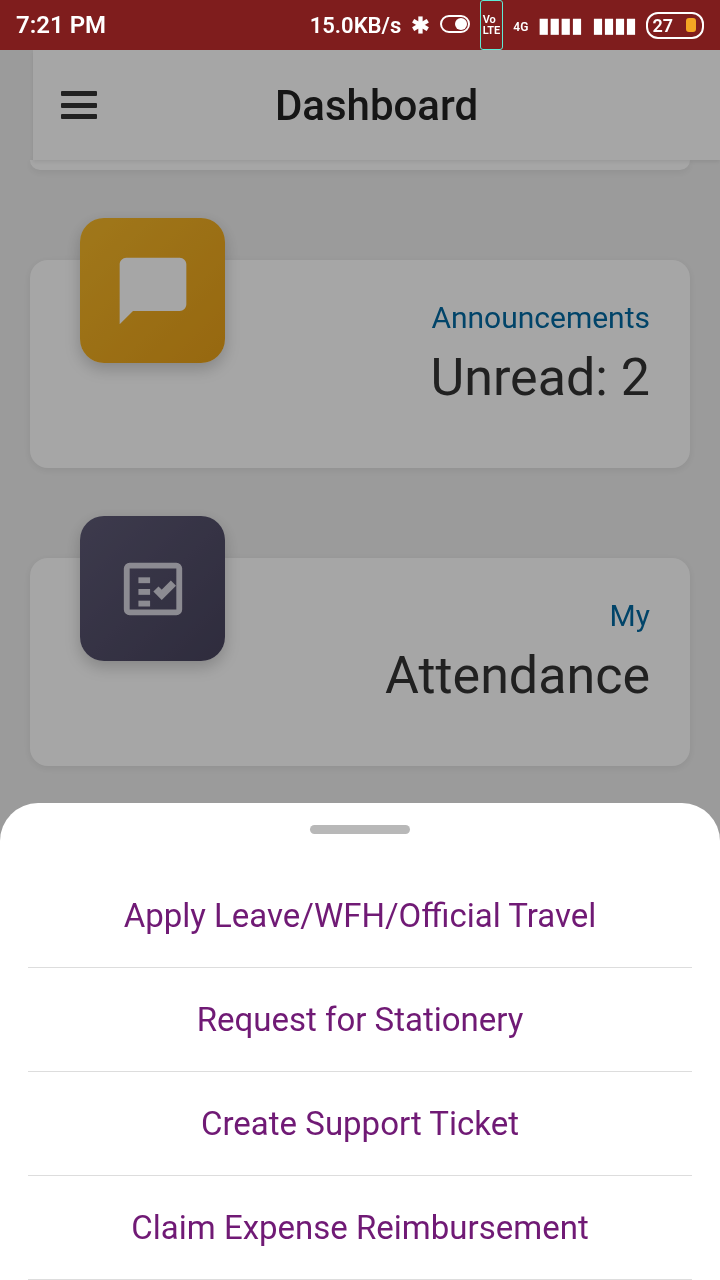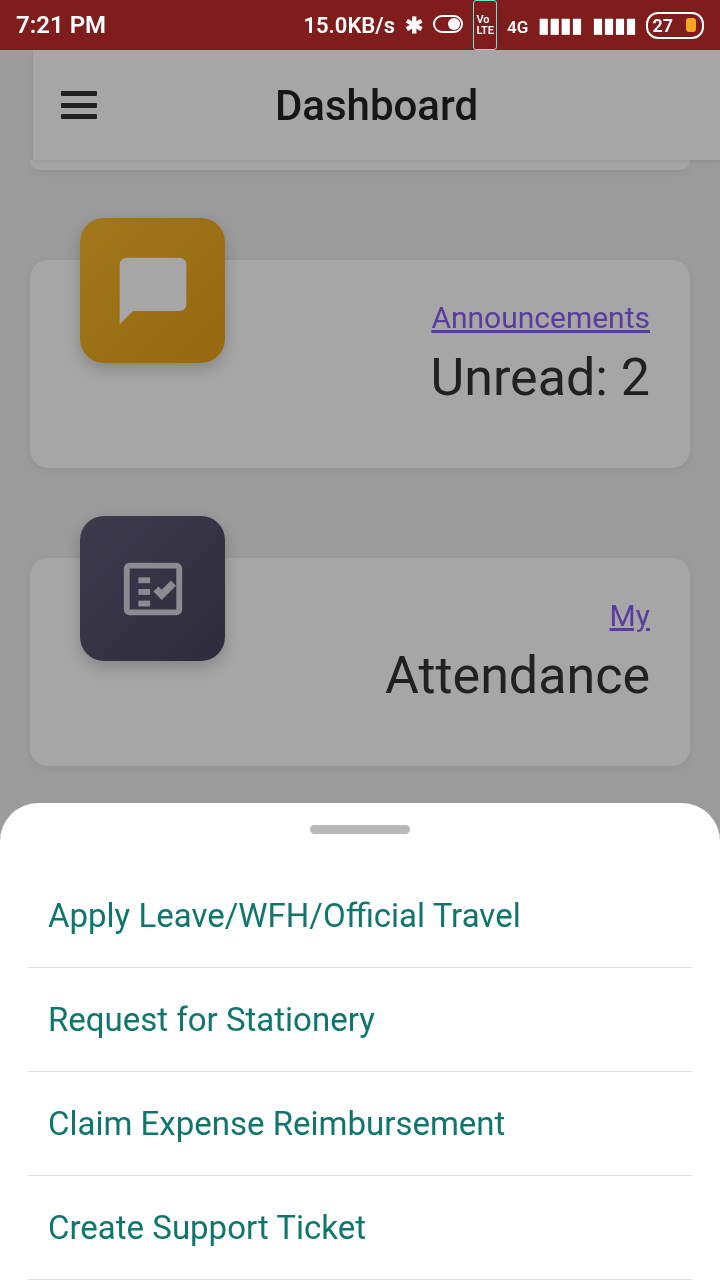--- a/index.html
+++ b/index.html
@@ -110,24 +110,23 @@
       box-shadow: 0 6px 16px rgba(0,0,0,0.2);
     }
     .card-icon.orange {
       background: linear-gradient(135deg, #f6b829, #e8a019);
     }
     .card-icon.purple {
       background: linear-gradient(135deg, #5e5a76, #48445e);
     }
     .card-subtitle {
       font-size: 30px;
-      color: #8b5cf6;
+      color: #0369a1;
       margin-bottom: 12px;
       font-weight: 400;
-      text-decoration: underline;
     }
     .card-title {
       font-size: 52px;
       color: #333;
       font-weight: 400;
     }
     .bottom-sheet {
       position: absolute;
       bottom: 0;
       left: 0;
@@ -138,23 +137,23 @@
       padding-top: 22px;
     }
     .sheet-handle {
       width: 100px;
       height: 9px;
       background: #b8b8b8;
       border-radius: 5px;
       margin: 0 auto 30px;
     }
     .sheet-item {
-      text-align: left;
+      text-align: center;
       font-size: 33px;
-      color: #0f766e;
+      color: #701a75;
       padding: 32px 20px;
       border-bottom: 1px solid #ddd;
       margin: 0 28px;
     }
     .partial-card-top {
       background: white;
       border-radius: 0 0 18px 18px;
       height: 10px;
       margin: 0 30px;
       box-shadow: 0 2px 8px rgba(0,0,0,0.08);
@@ -172,21 +171,21 @@
   <div class="status-right">
     <span>15.0KB/s</span>
     <span>✱</span>
     <span>
       <svg width="30" height="18" viewBox="0 0 30 18">
           <rect x="1" y="1" width="28" height="16" rx="8" fill="none" stroke="white" stroke-width="2"></rect>
           <circle cx="21" cy="9" r="6" fill="white"></circle>
         </svg>
     </span>
     <span style="border:1px solid #5eead4;font-size:11px;padding:13px 2px;border-radius:3px;line-height:1;">Vo<br>LTE</span>
-    <span style="font-size:17px;position:relative;top:-6px;margin-top:16px;">4G</span>
+    <span style="font-size:12px;position:relative;top:-6px;margin-top:16px;">4G</span>
     <span class="signal-icon">▮▮▮▮</span>
     <span class="signal-icon">▮▮▮▮</span>
     <span class="battery-pill">
       <span>27</span>
       <span class="battery-fill"></span>
     </span>
   </div>
 </div>
 
 <div class="app-header">
@@ -228,15 +227,15 @@
   </div>
 
 </div>
 
 <div class="overlay"></div>
 
 <div class="bottom-sheet">
   <div class="sheet-handle"></div>
   <div class="sheet-item">Apply Leave/WFH/Official Travel</div>
   <div class="sheet-item">Request for Stationery</div>
+  <div class="sheet-item">Create Support Ticket</div>
   <div class="sheet-item">Claim Expense Reimbursement</div>
-  <div class="sheet-item">Create Support Ticket</div>
 </div>
 
 </body></html>

